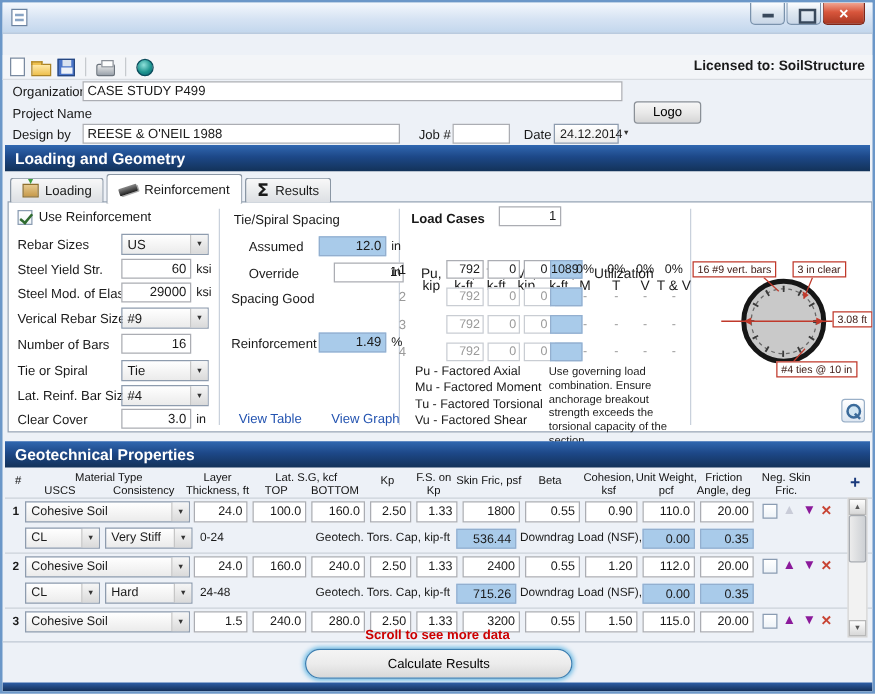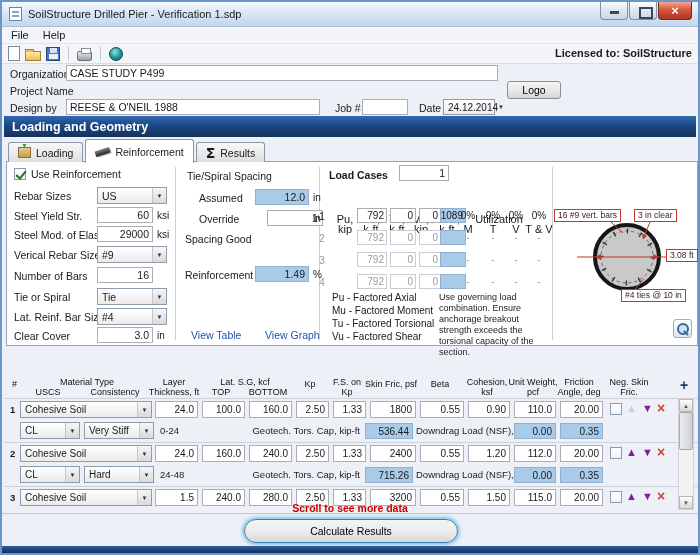--- a/index.html
+++ b/index.html
@@ -87,32 +87,27 @@
 .bstrip{position:absolute;left:0;right:0;bottom:0;height:7px;background:linear-gradient(#2e5fa7,#142f57);}
 .footline{position:absolute;left:0;right:0;top:511px;border-top:1px solid #bfc8d4;}
 </style>
 </head>
 <body>
 
 <div class="win">
 
   <div class="titlebar">
     <span class="app-icon"></span>
-    <span class="title-text">SoilStructure Drilled Pier - Verification 1.sdp</span>
     <span class="wbtns">
       <span class="wb wb-min"></span>
       <span class="wb wb-max"></span>
       <span class="wb wb-close"></span>
     </span>
   </div>
 
-  <div class="menubar">
-    <span class="menu-item">File</span>
-    <span class="menu-item">Help</span>
-  </div>
 
   <div class="toolbar">
     <span class="i-new"></span>
     <span class="i-open"></span>
     <span class="i-save"></span>
     <span class="tsep"></span>
     <span class="i-print"></span>
     <span class="tsep"></span>
     <span class="i-globe"></span>
   </div>
@@ -287,20 +282,23 @@
       <polygon points="88,77 87,71 92,74" fill="#c0392b"></polygon>
       <line x1="80" y1="127" x2="89" y2="117" stroke="#c0392b" stroke-width="1"></line>
     </svg>
     <span class="ann" style="left:547px;top:47px">16 #9 vert. bars</span>
     <span class="ann" style="left:627px;top:47px">3 in clear</span>
     <span class="ann" style="left:659px;top:87px">3.08 ft</span>
     <span class="ann" style="left:614px;top:127px">#4 ties @ 10 in</span>
     <span class="mag"></span>
   </div>
 
+  <div class="sechdr" style="top:351px">
+    <span>Geotechnical Properties</span>
+  </div>
 
   <span class="gh" style="left:10px;top:377px;transform:none">#</span>
   <span class="gh" style="left:85px;top:375px">Material Type</span>
   <span class="gh" style="left:46px;top:385px">USCS</span>
   <span class="gh" style="left:113px;top:385px">Consistency</span>
   <span class="gh" style="left:172px;top:375px"><span>Layer</span><br><span>Thickness, ft</span></span>
   <span class="gh" style="left:243px;top:375px">Lat. S.G, kcf</span>
   <span class="gh" style="left:219px;top:385px">TOP</span>
   <span class="gh" style="left:266px;top:385px">BOTTOM</span>
   <span class="gh" style="left:308px;top:377px">Kp</span>

